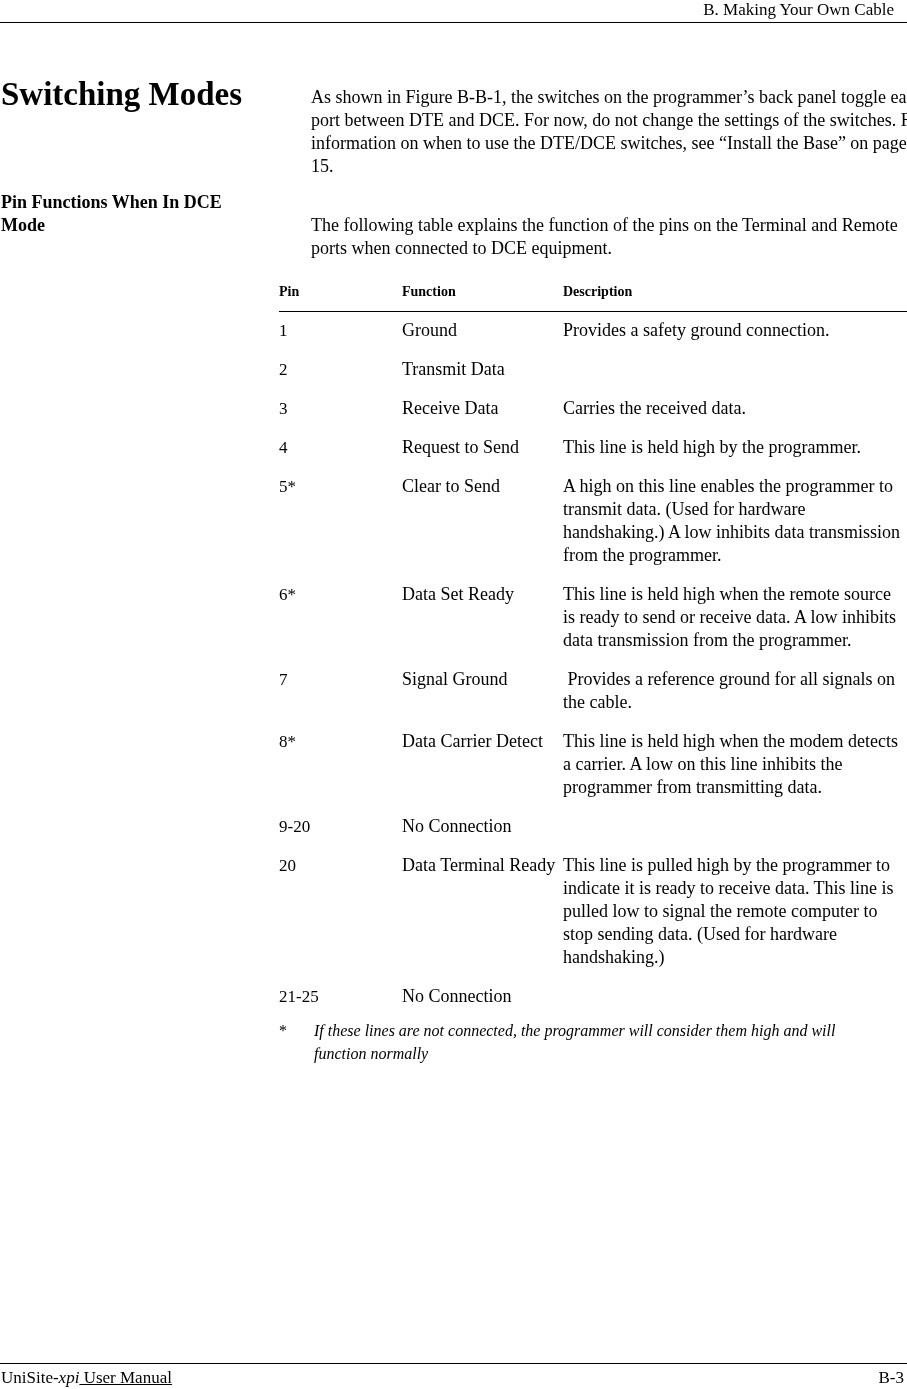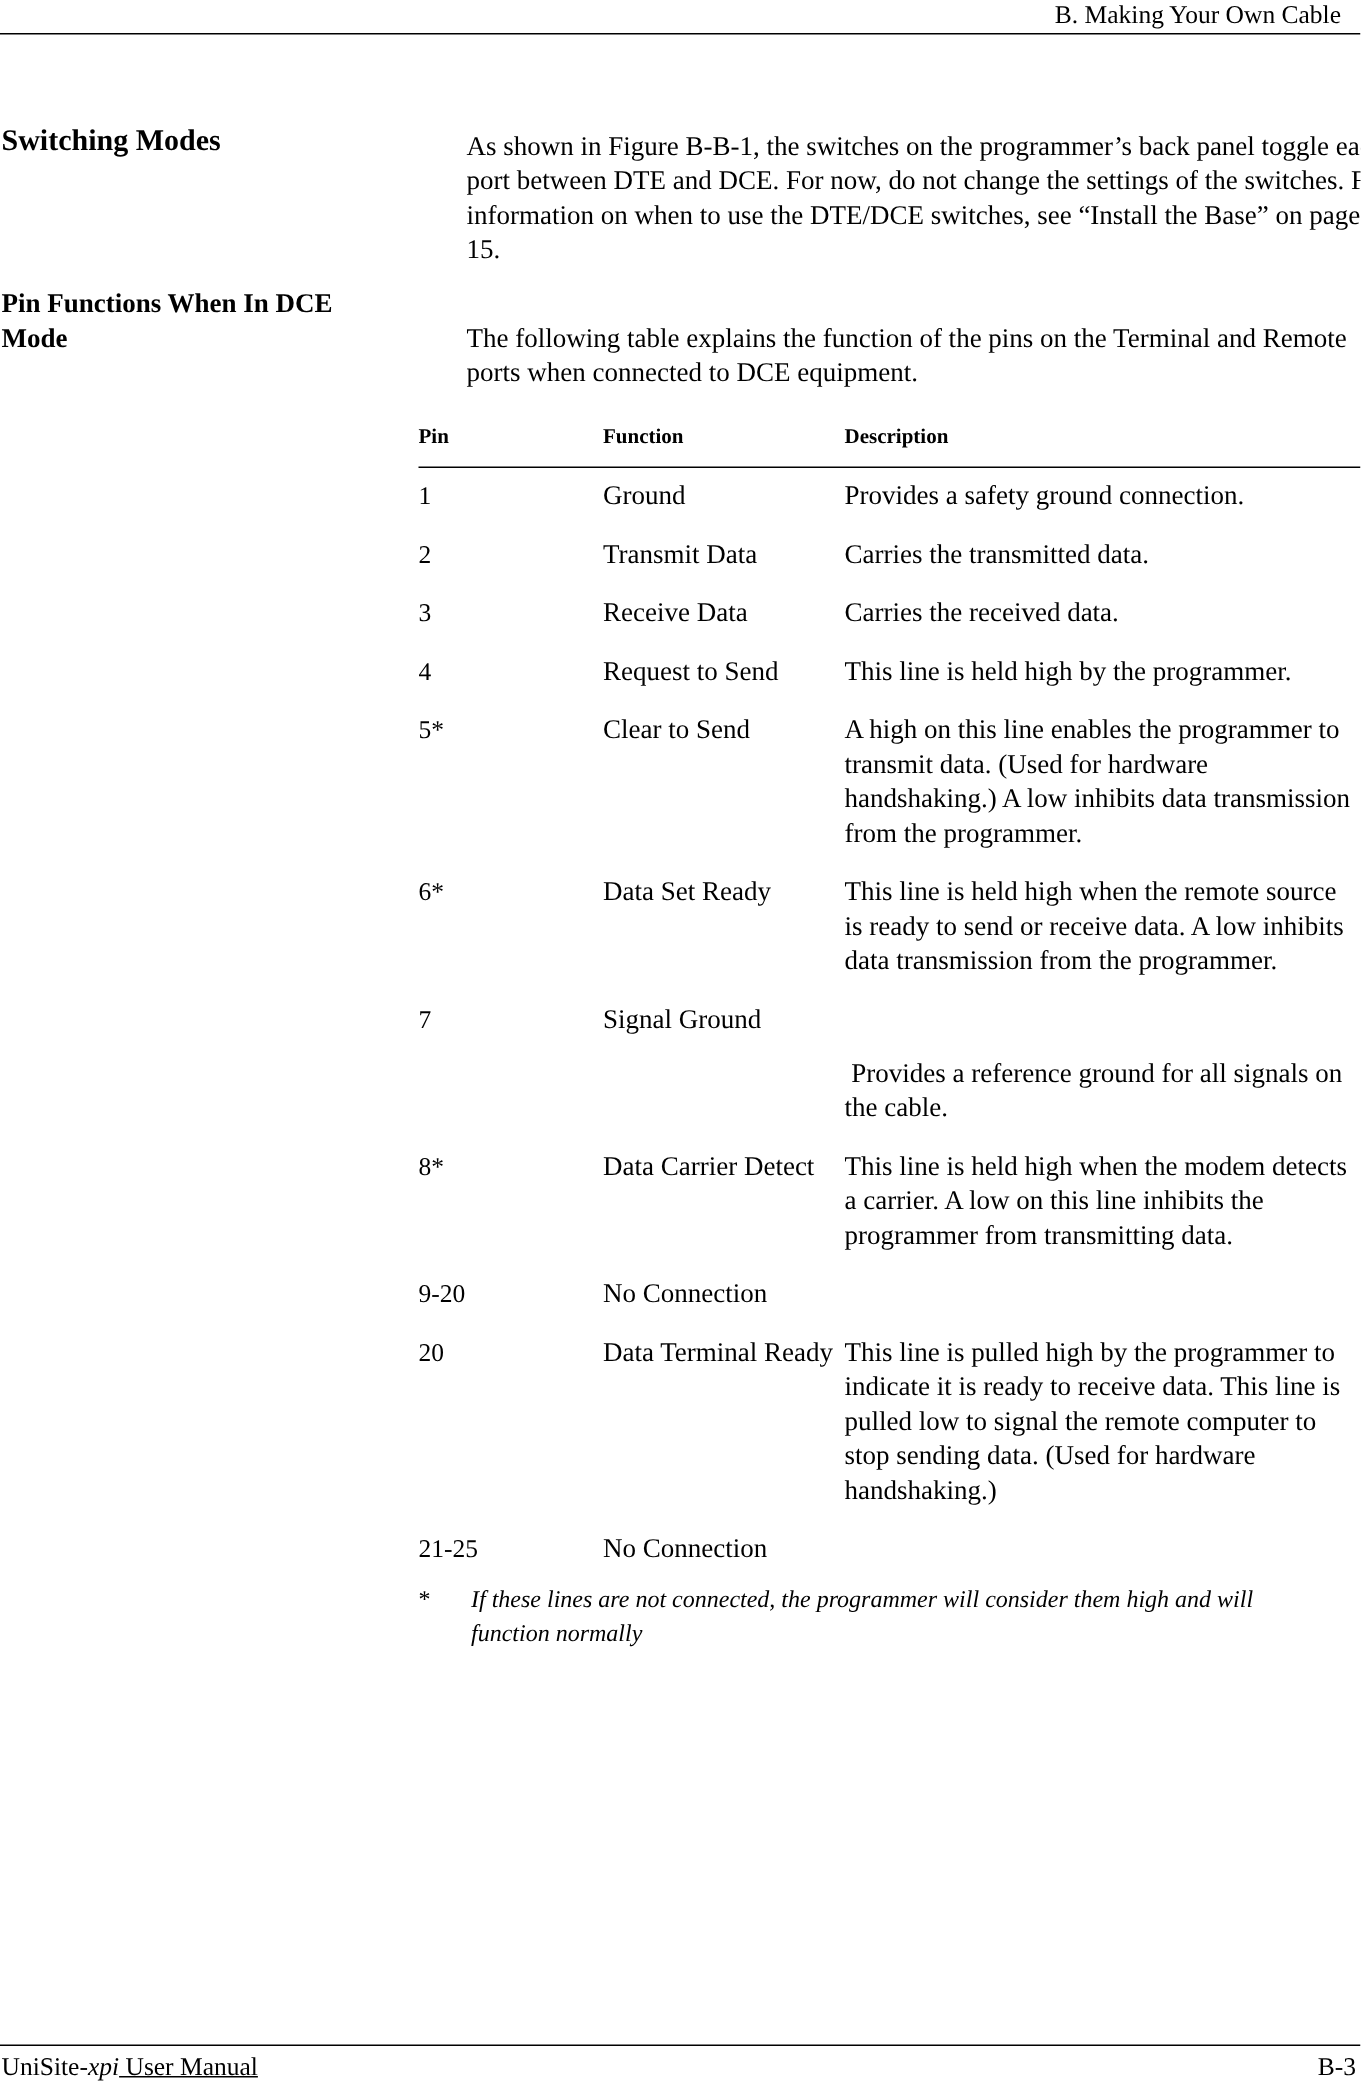--- a/index.html
+++ b/index.html
@@ -10,21 +10,21 @@
   .running-header {
     position: absolute; right: 13px; top: 0px; font-size: 17px; line-height: 20px;
   }
   .rule-top { position: absolute; left: 0; right: 0; top: 22px; border-top: 1px solid #000; }
   .rule-bottom { position: absolute; left: 0; right: 0; top: 1363px; border-top: 1px solid #000; }
   .footer-left { position: absolute; left: 1px; top: 1368px; font-size: 17px; line-height: 20px; }
   .footer-left i { font-style: italic; }
   .footer-right { position: absolute; right: 3px; top: 1368px; font-size: 17px; line-height: 20px; }
 
   .h1 {
-    position: absolute; left: 1px; top: 79px; font-size: 20px; font-weight: bold; line-height: 30px;
+    position: absolute; left: 1px; top: 79px; font-size: 33px; font-weight: bold; line-height: 30px;
   }
   .h2 {
     position: absolute; left: 1px; top: 191px; font-size: 18px; font-weight: bold; line-height: 23px; width: 240px;
   }
   .para {
     position: absolute; left: 279px; width: 626px; font-size: 18px; line-height: 23px; margin-left: 32px;
   }
   .p1 { top: 86px; }
   .p2 { top: 214px; }
 
@@ -66,21 +66,20 @@
   </div>
   <div class="tbody">
     <div class="row">
       <div class="col-pin">1</div>
       <div class="col-fn">Ground</div>
       <div class="col-desc">Provides a safety ground connection.</div>
     </div>
     <div class="row">
       <div class="col-pin">2</div>
       <div class="col-fn">Transmit Data</div>
-      <div class="col-desc">Carries the transmitted data.</div>
     </div>
     <div class="row">
       <div class="col-pin">3</div>
       <div class="col-fn">Receive Data</div>
       <div class="col-desc">Carries the received data.</div>
     </div>
     <div class="row">
       <div class="col-pin">4</div>
       <div class="col-fn">Request to Send</div>
       <div class="col-desc">This line is held high by the programmer.</div>
@@ -91,21 +90,21 @@
       <div class="col-desc">A high on this line enables the programmer to transmit data. (Used for hardware handshaking.) A low inhibits data transmission from the programmer.</div>
     </div>
     <div class="row">
       <div class="col-pin">6*</div>
       <div class="col-fn">Data Set Ready</div>
       <div class="col-desc">This line is held high when the remote source is ready to send or receive data. A low inhibits data transmission from the programmer.</div>
     </div>
     <div class="row">
       <div class="col-pin">7</div>
       <div class="col-fn">Signal Ground</div>
-      <div class="col-desc" style="white-space: pre-wrap; margin-top: 36px;"> Provides a reference ground for all signals on the cable.</div>
+      <div class="col-desc" style="white-space: pre-wrap;"> Provides a reference ground for all signals on the cable.</div>
     </div>
     <div class="row">
       <div class="col-pin">8*</div>
       <div class="col-fn">Data Carrier Detect</div>
       <div class="col-desc">This line is held high when the modem detects a carrier. A low on this line inhibits the programmer from transmitting data.</div>
     </div>
     <div class="row">
       <div class="col-pin">9-20</div>
       <div class="col-fn">No Connection</div>
       <div class="col-desc"></div>

